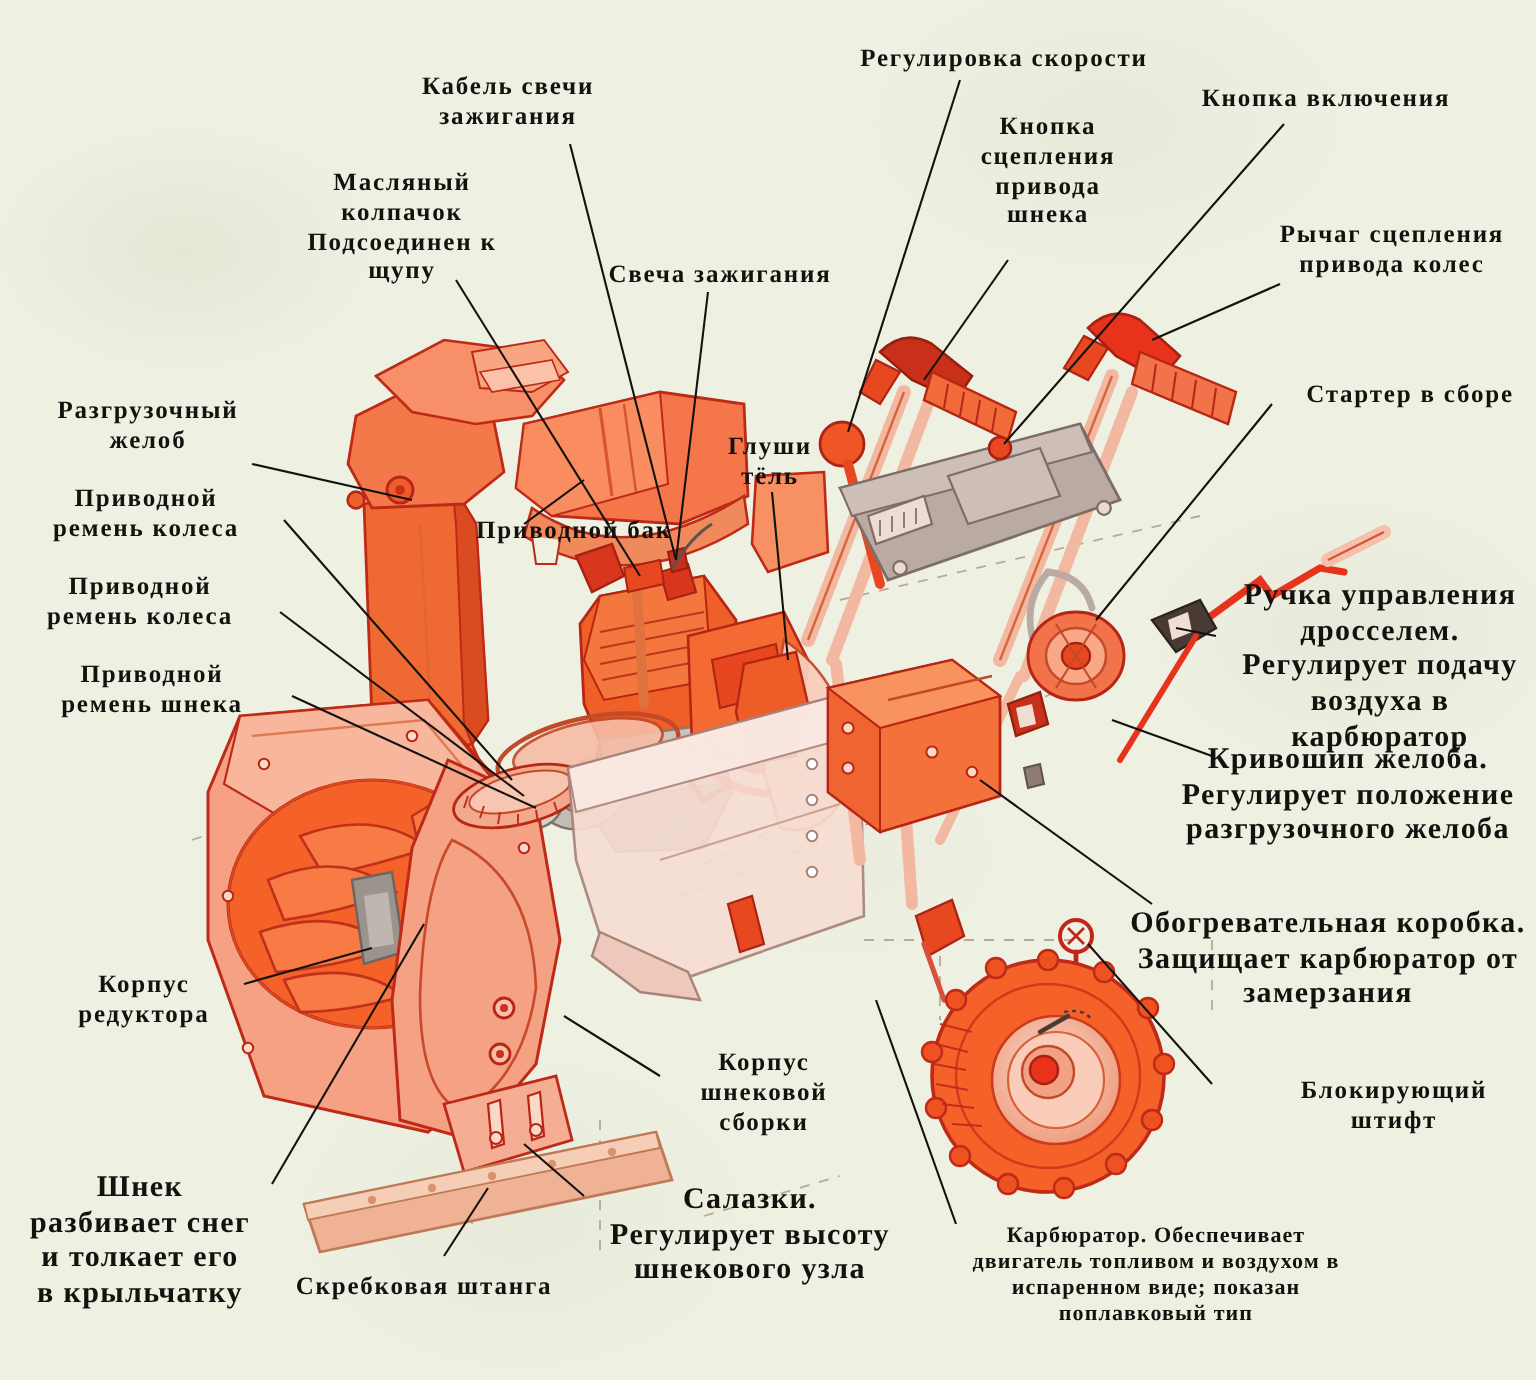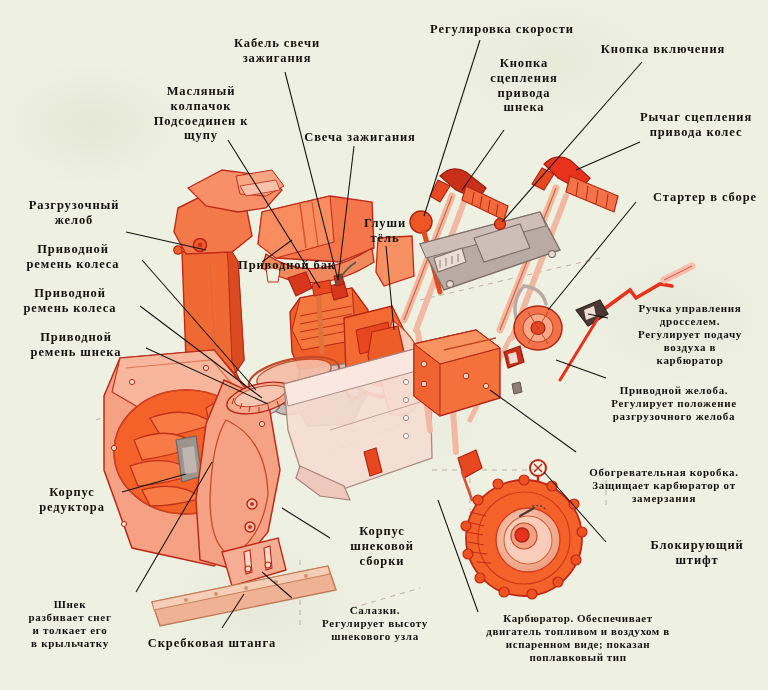--- a/index.html
+++ b/index.html
@@ -32,21 +32,21 @@
     font-family:Liberation Serif, serif;
     font-weight:700;
     font-size:12.5px;
     line-height:1.18;
     letter-spacing:.9px;
     text-align:center;
     white-space:pre-line;
     z-index:40;
     text-rendering:optimizeLegibility;
   }
-  .label.small{font-size:11px;letter-spacing:.7px;margin-top:12px;}
+  .label.small{font-size:15px;letter-spacing:.7px;}
   .label.tiny{font-size:11px;letter-spacing:.55px;}
 
   svg.art{position:absolute;left:0;top:0;width:768px;height:690px;z-index:10;}
   svg.leaders{position:absolute;left:0;top:0;width:768px;height:690px;z-index:30;pointer-events:none;}
 
   .ld{stroke:#14110e;stroke-width:1.05;fill:none;}
   .dash{stroke:#b9a99a;stroke-width:.9;fill:none;stroke-dasharray:5 5;}
 </style>
 </head>
 <body>
@@ -463,21 +463,21 @@
 
     <path class="ld" d="M292,598 L262,572"></path>
 
     <path class="ld" d="M136,592 L212,462"></path>
 
     <path class="ld" d="M222,628 L244,594"></path>
 
     <path class="ld" d="M478,612 L438,500"></path>
   </svg>
 
-  <div class="label" style="left:207px;top:36px;width:140px;">Кабель свечи
+  <div class="label" style="left:184px;top:36px;width:140px;">Кабель свечи
 зажигания</div>
   <div class="label" style="left:126px;top:84px;width:150px;">Масляный
 колпачок
 Подсоединен к
 щупу</div>
   <div class="label" style="left:412px;top:22px;width:180px;">Регулировка скорости</div>
   <div class="label" style="left:478px;top:56px;width:92px;">Кнопка
 сцепления
 привода
 шнека</div>
@@ -495,21 +495,21 @@
 ремень колеса</div>
   <div class="label" style="left:8px;top:330px;width:136px;">Приводной
 ремень шнека</div>
   <div class="label" style="left:222px;top:258px;width:130px;">Приводной бак</div>
   <div class="label" style="left:640px;top:190px;width:130px;">Стартер в сборе</div>
   <div class="label small" style="left:612px;top:290px;width:156px;">Ручка управления
 дросселем.
 Регулирует подачу
 воздуха в
 карбюратор</div>
-  <div class="label small" style="left:580px;top:372px;width:188px;">Приводной желоба.
+  <div class="label small" style="left:580px;top:372px;width:188px;">Кривошип желоба.
 Регулирует положение
 разгрузочного желоба</div>
   <div class="label small" style="left:560px;top:454px;width:208px;">Обогревательная коробка.
 Защищает карбюратор от
 замерзания</div>
   <div class="label" style="left:632px;top:538px;width:130px;">Блокирующий
 штифт</div>
   <div class="label" style="left:20px;top:485px;width:104px;">Корпус
 редуктора</div>
   <div class="label" style="left:332px;top:524px;width:100px;">Корпус

